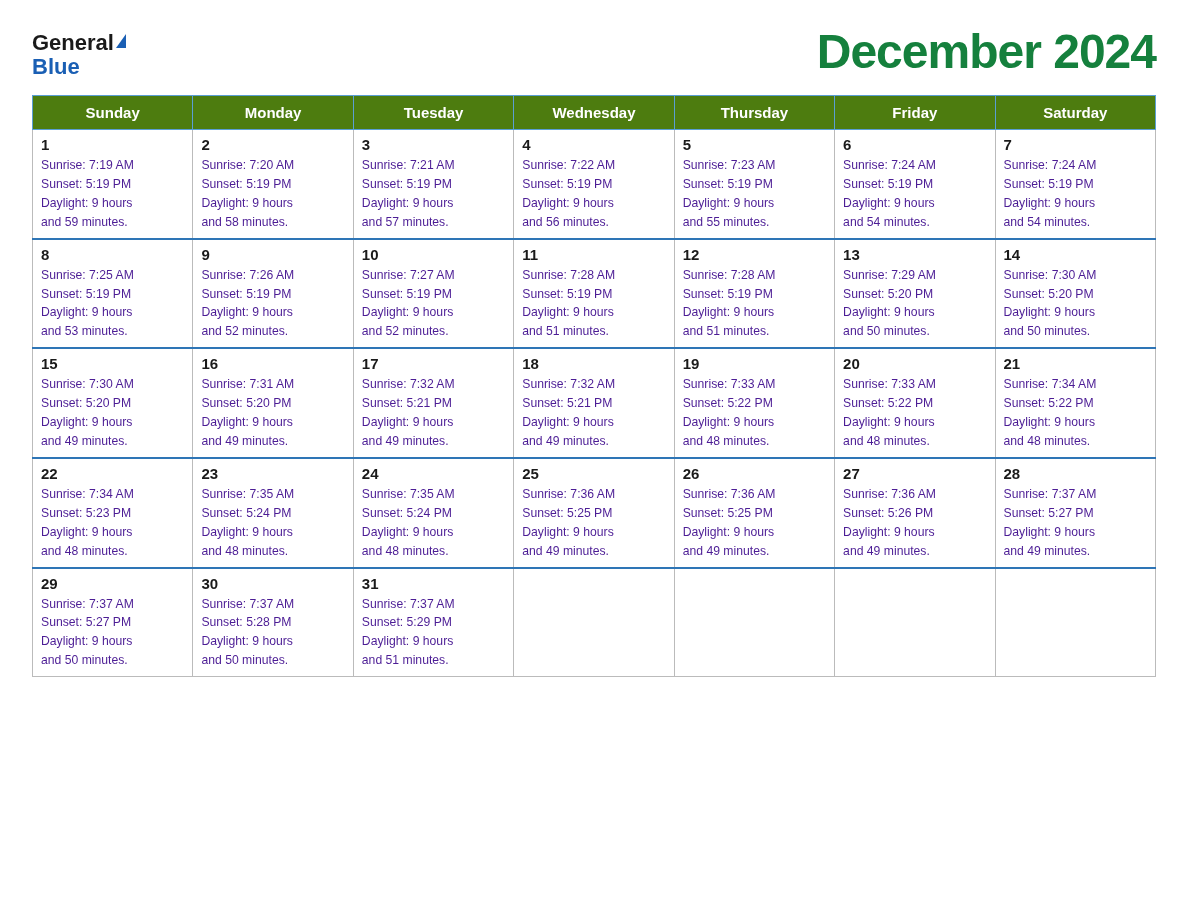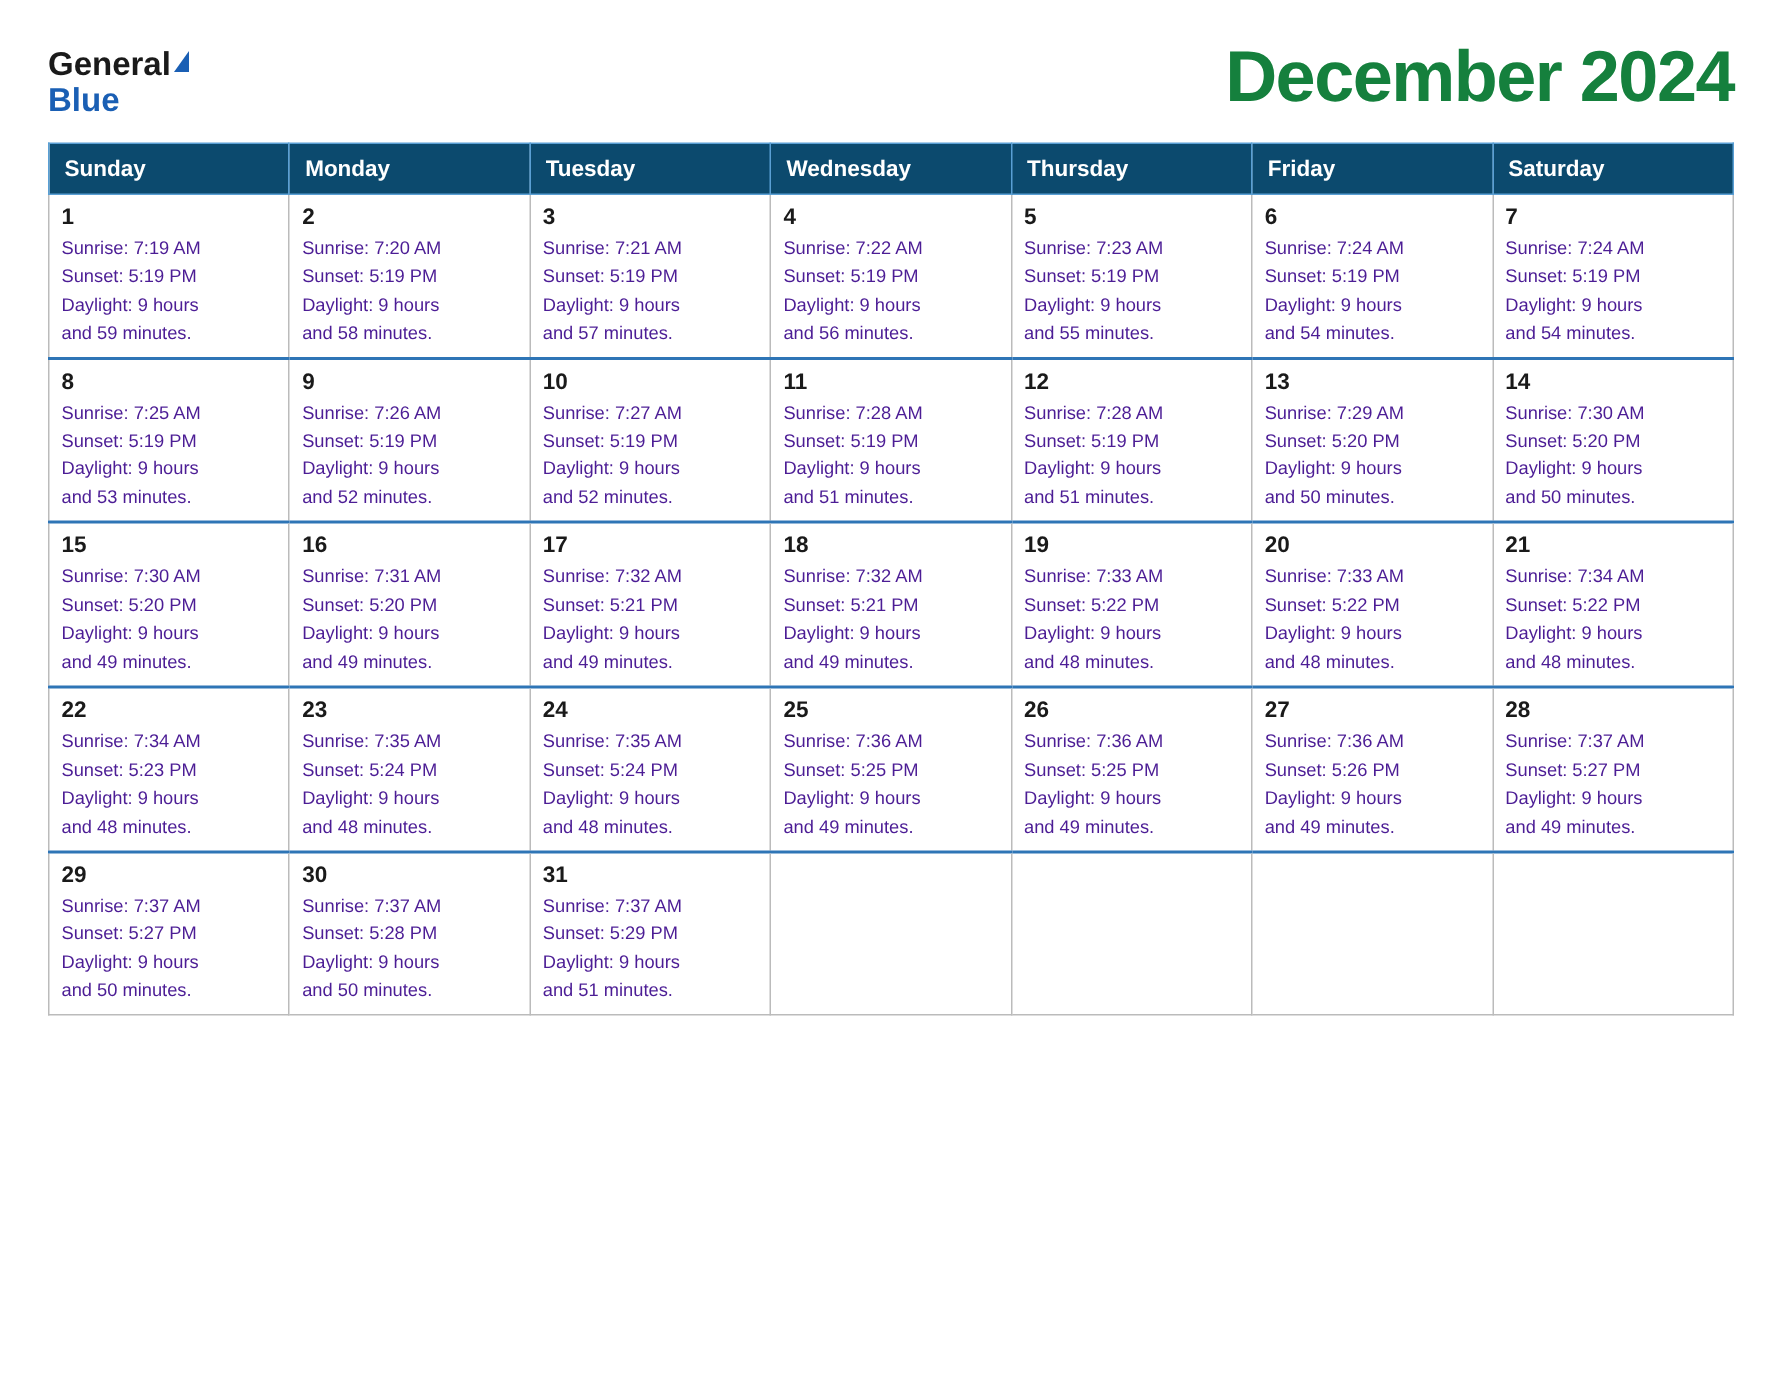--- a/index.html
+++ b/index.html
@@ -53,25 +53,25 @@
     .location {
       font-size: 18px;
       color: #444;
     }
     .calendar {
       width: 100%;
       border-collapse: collapse;
       border: 1px solid #aaa;
     }
     .calendar th {
-      background-color: #0c4a6e;
+      background-color: #4d7c0f;
       color: #ffffff;
       font-size: 15px;
       font-weight: bold;
-      text-align: left;
+      text-align: center;
       padding: 8px 10px;
       border: 1px solid #5a9fd4;
     }
     .calendar td {
       vertical-align: top;
       border: 1px solid #bbb;
       padding: 6px 8px;
       width: 14.28%;
       background: #fff;
       font-size: 12.5px;

